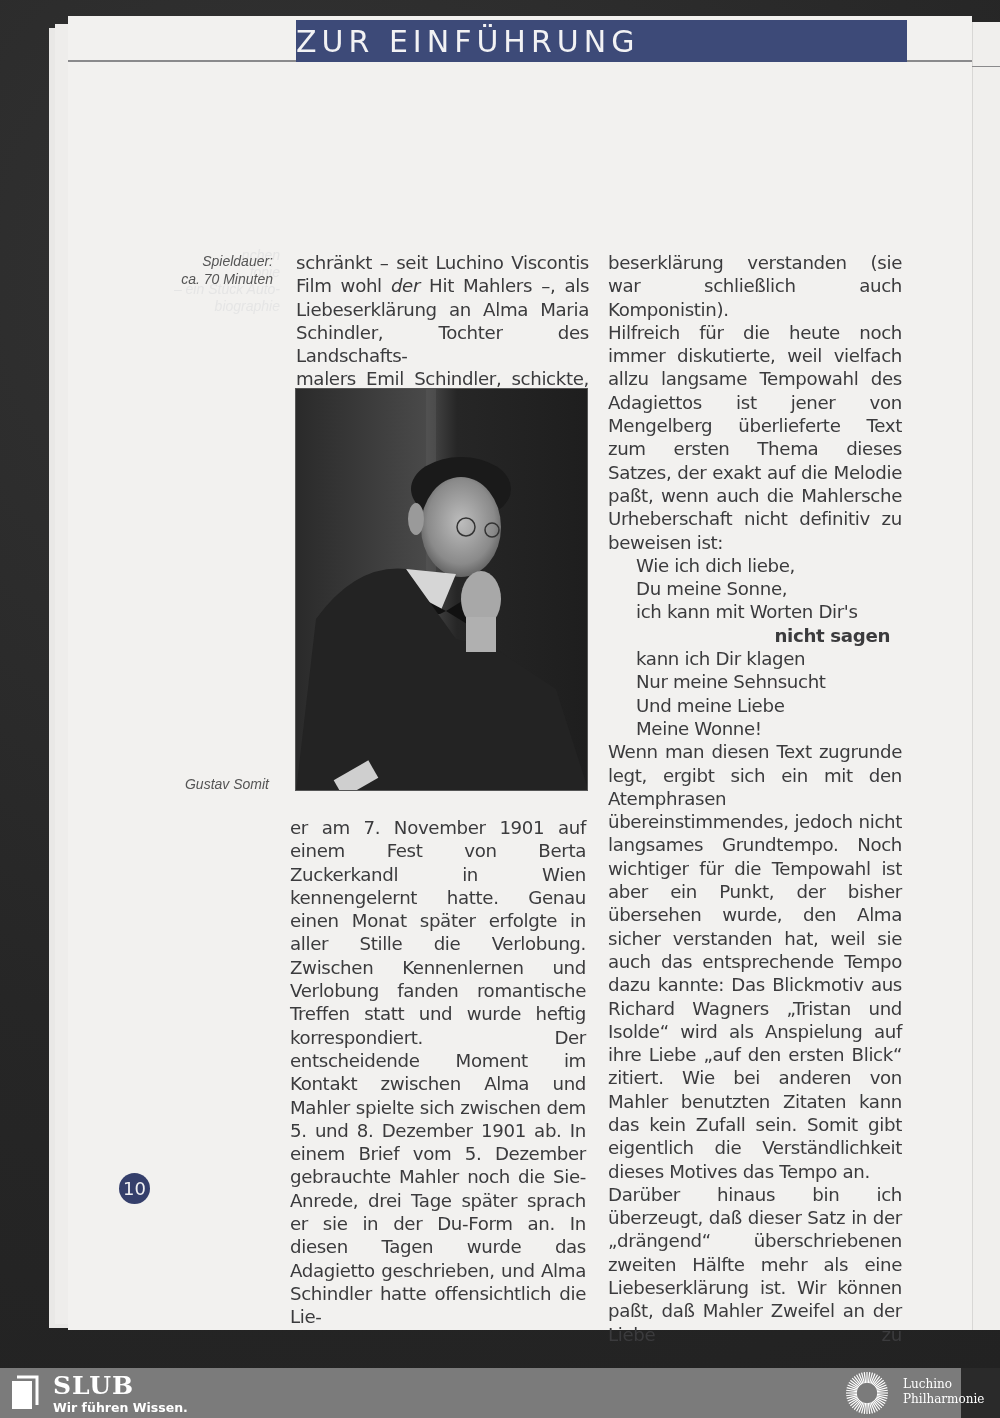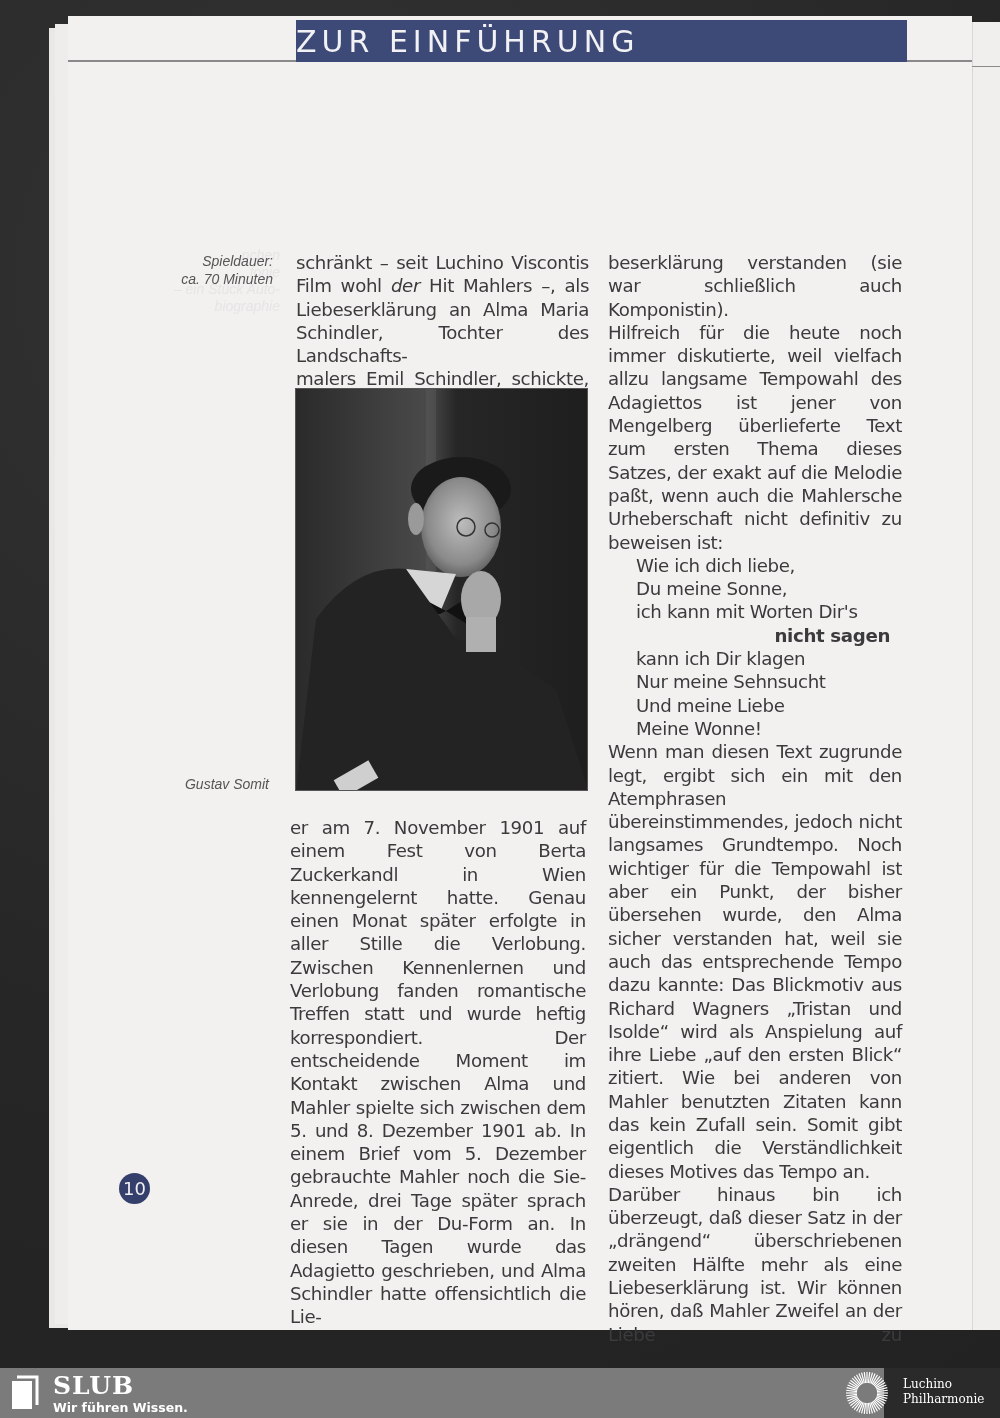--- a/index.html
+++ b/index.html
@@ -95,21 +95,21 @@
   .page-number {
     position: absolute; left: 119px; top: 1173px; width: 31px; height: 31px;
     border-radius: 50%;
     background: #353f6b;
     color: #f0f0f2;
     font-size: 18px;
     display: flex; align-items: center; justify-content: center;
     font-family: "DejaVu Sans", sans-serif;
   }
   .footer {
-    position: absolute; left: 0; top: 1368px; width: 884px; height: 50px;
+    position: absolute; left: 0; top: 1368px; width: 961px; height: 50px;
     background: #7b7b7b;
   }
   .slub-logo-icon { position: absolute; left: 12px; top: 7px; width: 30px; height: 34px; }
   .slub-name {
     position: absolute; left: 53px; top: 3px;
     font-family: "DejaVu Serif", serif; font-weight: bold;
     color: #fff; font-size: 25px; letter-spacing: 1px;
   }
   .slub-tagline {
     position: absolute; left: 53px; top: 32px;
@@ -211,21 +211,21 @@
     <div>Wie ich dich liebe,</div>
     <div>Du meine Sonne,</div>
     <div>ich kann mit Worten Dir's</div>
     <div class="indent-right">nicht sagen</div>
     <div>kann ich Dir klagen</div>
     <div>Nur meine Sehnsucht</div>
     <div>Und meine Liebe</div>
     <div>Meine Wonne!</div>
   </div>
   <p class="last">Wenn man diesen Text zugrunde legt, ergibt sich ein mit den Atemphrasen übereinstimmendes, jedoch nicht langsames Grundtempo. Noch wichtiger für die Tempowahl ist aber ein Punkt, der bisher übersehen wurde, den Alma sicher verstanden hat, weil sie auch das entsprechende Tempo dazu kannte: Das Blickmotiv aus Richard Wagners „Tristan und Isolde“ wird als Anspielung auf ihre Liebe „auf den ersten Blick“ zitiert. Wie bei anderen von Mahler benutzten Zitaten kann das kein Zufall sein. Somit gibt eigentlich die Verständlichkeit dieses Motives das Tempo an.</p>
-  <p>Darüber hinaus bin ich überzeugt, daß dieser Satz in der „drängend“ überschriebenen zweiten Hälfte mehr als eine Liebeserklärung ist. Wir können hören, daß Mahler Zweifel an der Liebe zu</p>
+  <p>Darüber hinaus bin ich überzeugt, daß dieser Satz in der „drängend“ überschriebenen zweiten Hälfte mehr als eine Liebeserklärung ist. Wir können paßt, daß Mahler Zweifel an der Liebe zu</p>
 </div>
 
 <div class="page-number">10</div>
 
 <div class="footer">
   <svg class="slub-logo-icon" viewBox="0 0 30 34">
     <rect x="0" y="6" width="20" height="28" fill="#fff"></rect>
     <polyline points="5,2 25,2 25,30" fill="none" stroke="#fff" stroke-width="3"></polyline>
   </svg>
   <div class="slub-name">SLUB</div>

